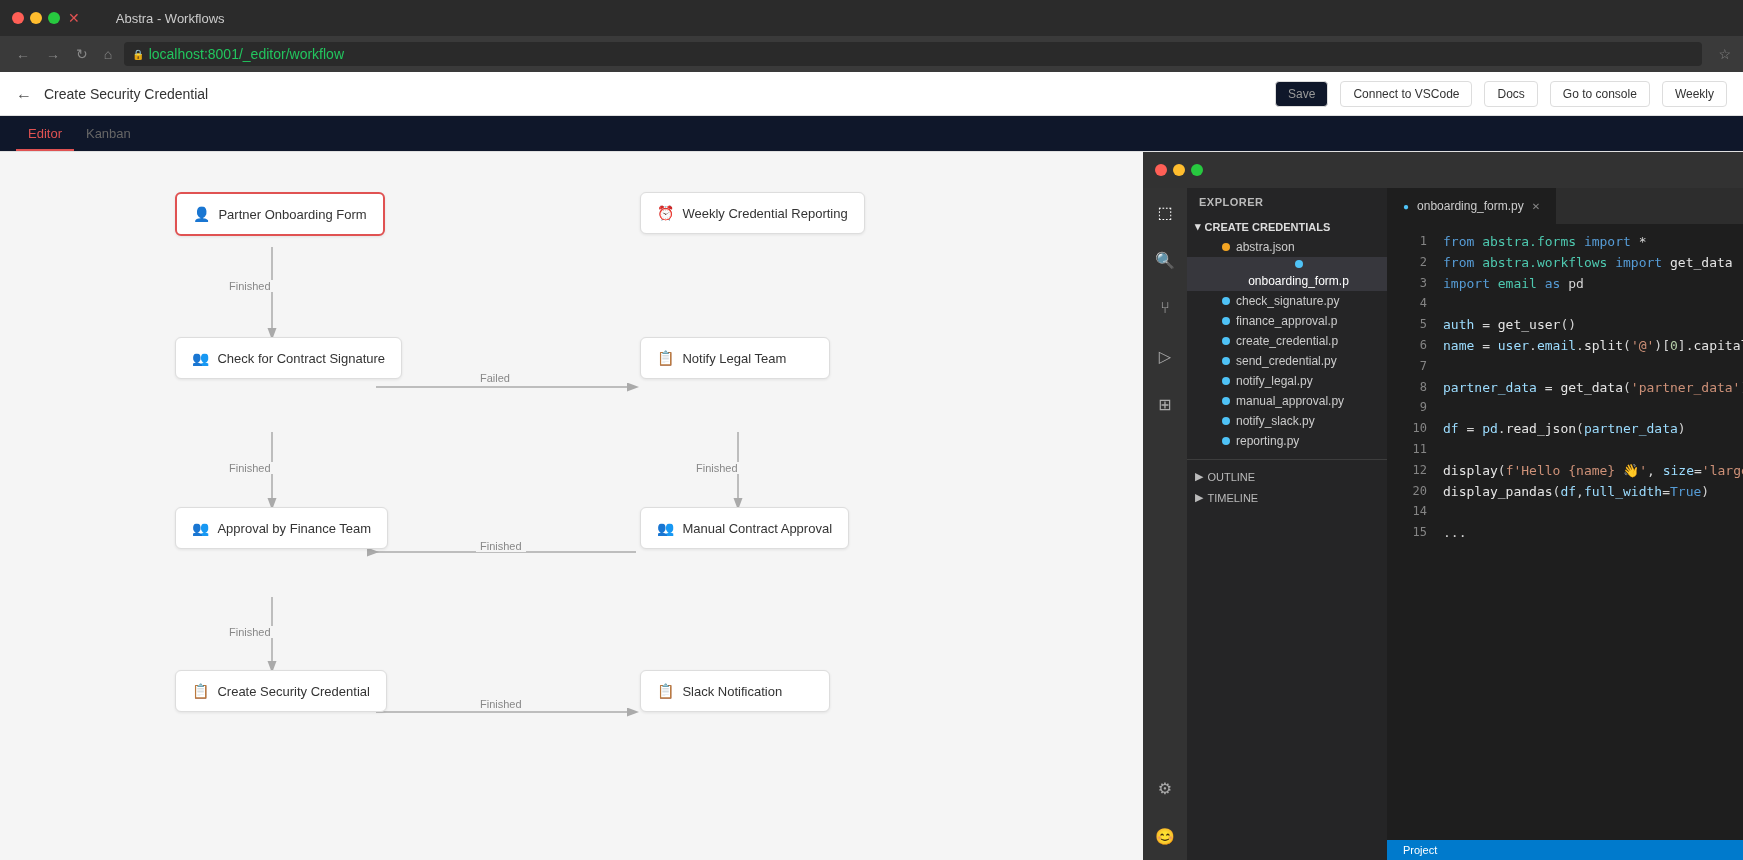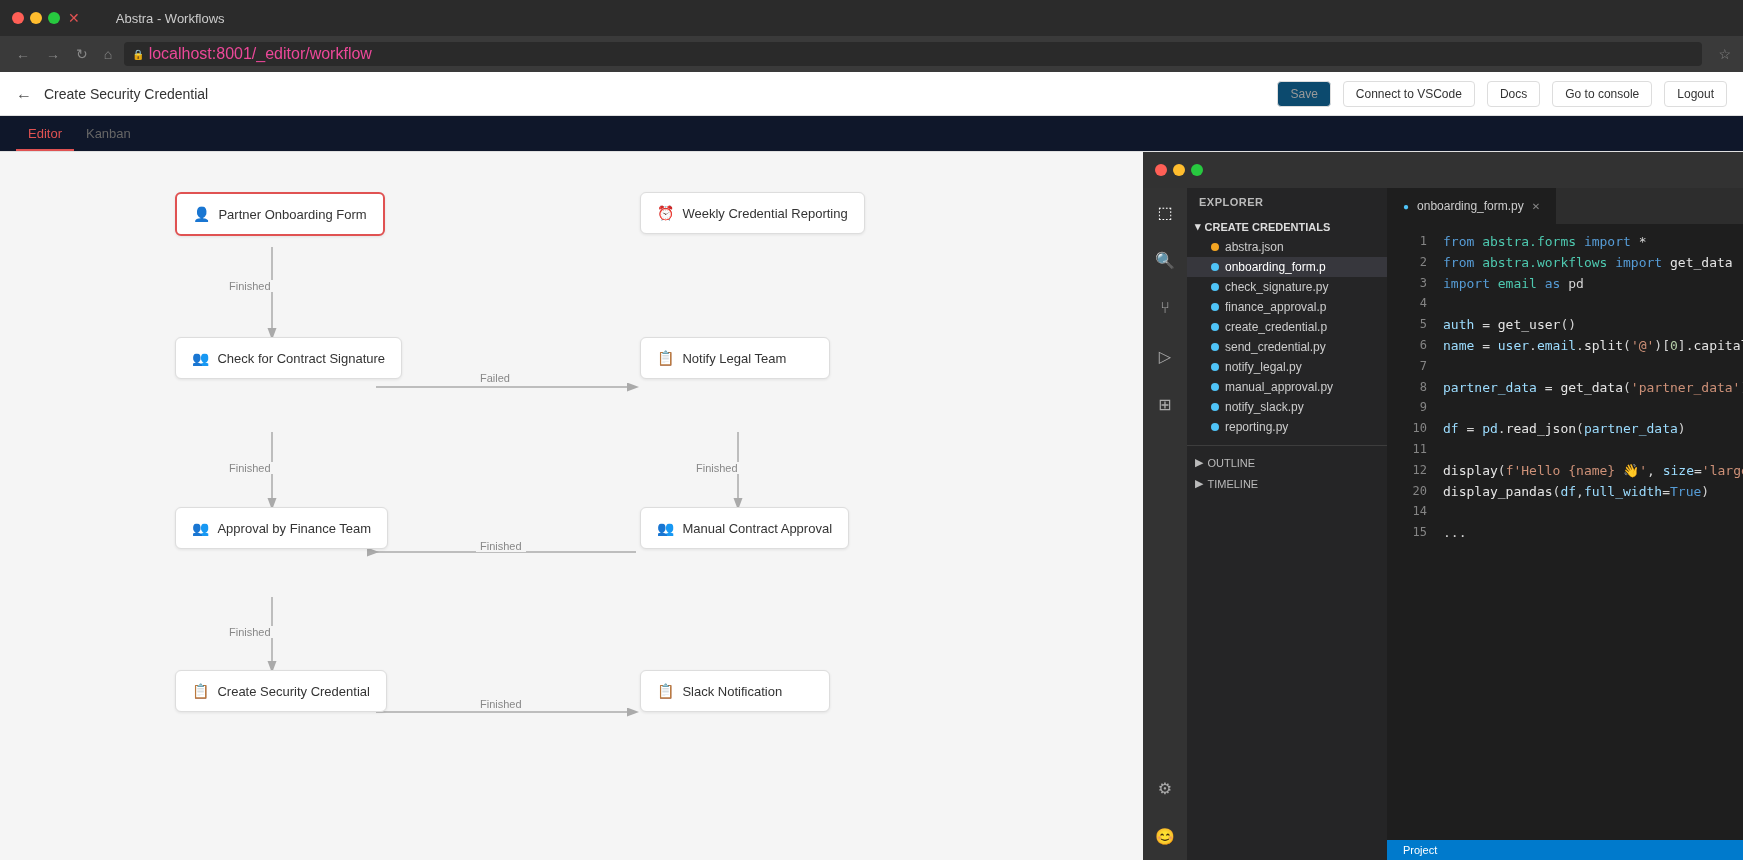--- a/index.html
+++ b/index.html
@@ -34,21 +34,21 @@
     .url-bar {
       flex: 1;
       background: #2a2a2a;
       border-radius: 4px;
       height: 24px;
       display: flex;
       align-items: center;
       padding: 0 8px;
       gap: 4px;
     }
-    .url-text { color: #ec4899; font-size: 16px; }
+    .url-text { color: #22c55e; font-size: 14px; }
     .lock-icon { color: #888; font-size: 10px; }
     .star-btn { color: #888; font-size: 14px; margin-left: 8px; }
 
     
     .appheader {
       background: #fff;
       height: 44px;
       display: flex;
       align-items: center;
       padding: 0 16px;
@@ -61,21 +61,21 @@
     .header-btn {
       background: #fff;
       border: 1px solid #ddd;
       border-radius: 4px;
       padding: 5px 12px;
       font-size: 12px;
       color: #333;
       cursor: pointer;
     }
     .header-btn.save-btn {
-      background: #0c4a6e;
+      background: #0f172a;
       color: #999;
     }
 
     
     .tabs {
       background: #0f172a;
       height: 36px;
       display: flex;
       align-items: flex-end;
       padding: 0 16px;
@@ -219,27 +219,27 @@
       font-size: 11px;
       font-weight: 600;
       padding: 4px 8px;
       display: flex;
       align-items: center;
       gap: 4px;
     }
     .file-item {
       color: #ccc;
       font-size: 12px;
-      padding: 3px 12px 3px 24px;
+      padding: 3px 12px 3px 35px;
       cursor: pointer;
       display: flex;
       align-items: center;
       gap: 6px;
     }
-    .file-item.active { background: #37373d; color: #fff; }
+    .file-item.active { background: #37373d; color: #fff; flex-direction: column; }
     .file-dot { width: 8px; height: 8px; border-radius: 50%; flex-shrink: 0; }
     .file-dot-blue { background: #4fc3f7; }
     .file-dot-json { background: #f5a623; }
 
     .outline-section {
       color: #bbb;
       font-size: 11px;
       padding: 6px 8px 2px;
       display: flex;
       align-items: center;
@@ -348,21 +348,21 @@
 </div>
 
 <div class="appheader">
   <button class="back-btn">←</button>
   <span class="page-title">Create Security Credential</span>
   <div class="header-spacer"></div>
   <button class="header-btn save-btn">Save</button>
   <button class="header-btn">Connect to VSCode</button>
   <button class="header-btn">Docs</button>
   <button class="header-btn">Go to console</button>
-  <button class="header-btn">Logout</button>
+  <button class="header-btn">Weekly</button>
 </div>
 
 <div class="tabs">
   <div class="tab active">Editor</div>
   <div class="tab">Kanban</div>
 </div>
 
 <div class="main-area">
 
   <div class="canvas">

